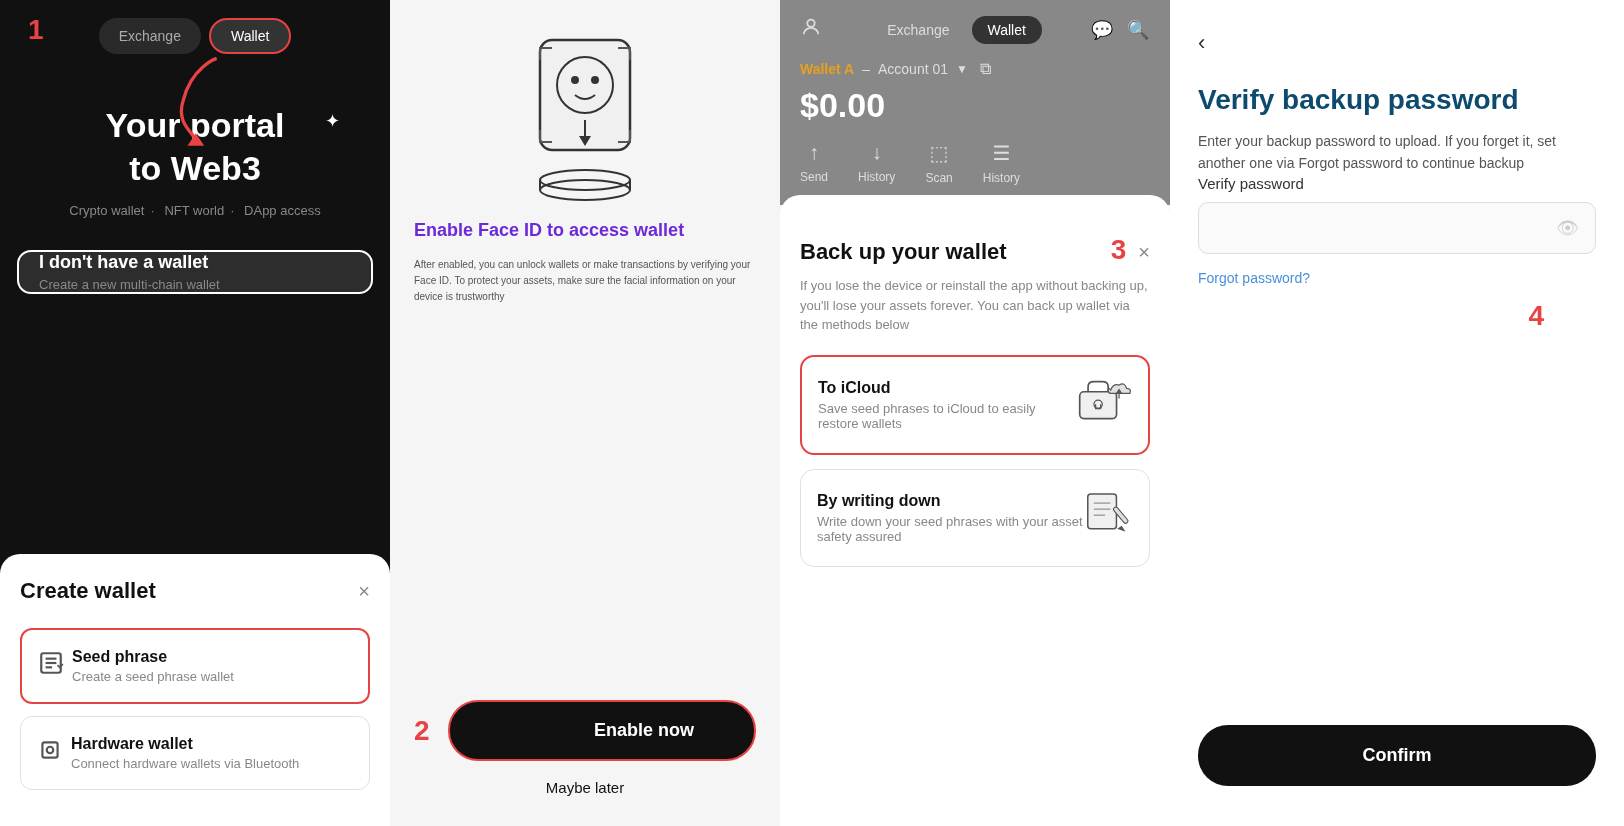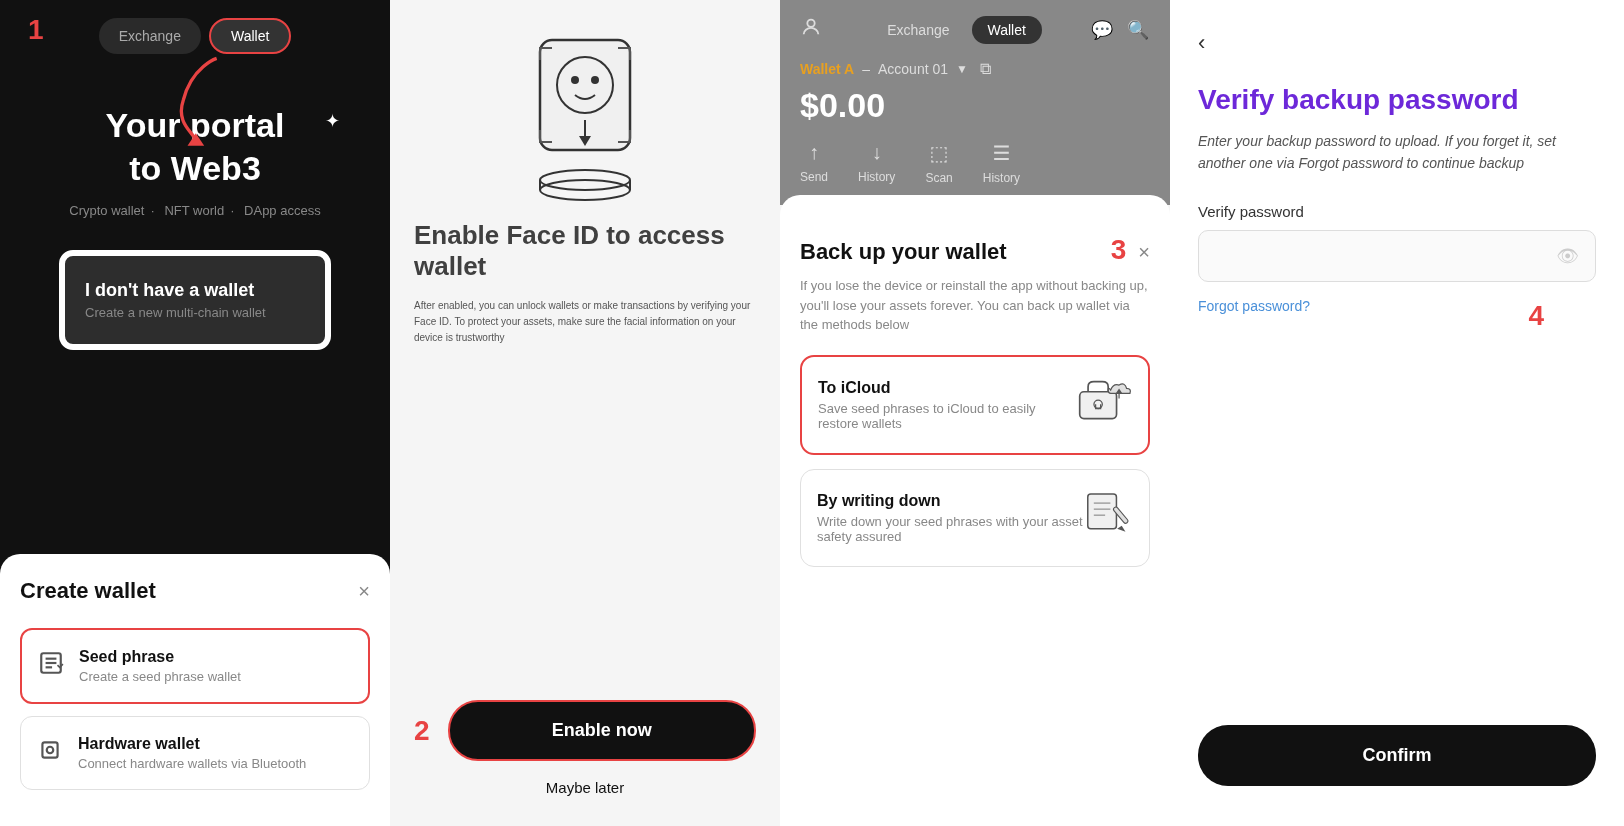--- a/index.html
+++ b/index.html
@@ -85,25 +85,25 @@
 
     .sparkle {
       position: absolute;
       top: 110px;
       right: 50px;
       color: #fff;
       font-size: 18px;
     }
 
     .no-wallet-btn {
-      width: 272px;
+      width: 356px;
       background: #2d2d2d;
-      border: 6px solid #ffffff;
+      border: 2px solid #ffffff;
       border-radius: 14px;
-      padding: 24px 20px;
+      padding: 0 20px;
       text-align: left;
       cursor: pointer;
       margin-bottom: 12px;
     }
 
     .no-wallet-btn-title {
       color: #fff;
       font-size: 18px;
       font-weight: 600;
       margin-bottom: 4px;
@@ -143,21 +143,21 @@
       background: none;
       border: none;
       font-size: 20px;
       color: #888;
       cursor: pointer;
     }
 
     .wallet-option {
       display: flex;
       align-items: center;
-      gap: 15px;
+      gap: 8px;
       padding: 18px 16px;
       border: 1px solid #e0e0e0;
       border-radius: 12px;
       margin-bottom: 12px;
       cursor: pointer;
       background: #fff;
     }
 
     .wallet-option-selected {
       border: 2px solid #e84343;
@@ -186,23 +186,23 @@
       height: 826px;
       background: #f5f5f5;
       display: flex;
       flex-direction: column;
       align-items: center;
       padding: 30px 24px;
       position: relative;
     }
 
     .panel2-title {
-      font-size: 26px;
+      font-size: 18px;
       font-weight: bold;
-      color: #404040;
+      color: #6d28d9;
       margin-bottom: 16px;
       align-self: flex-start;
     }
 
     .panel2-desc {
       font-size: 10px;
       color: #555;
       line-height: 1.6;
       align-self: flex-start;
       margin-bottom: 40px;
@@ -221,20 +221,21 @@
       background: #111;
       color: #fff;
       border: none;
       border-radius: 30px;
       padding: 18px 60px;
       font-size: 18px;
       font-weight: 600;
       cursor: pointer;
       border: 2.5px solid #e84343;
       width: 320px;
+      text-align: right;
     }
 
     .maybe-later {
       margin-top: 16px;
       font-size: 15px;
       color: #111;
       font-weight: 500;
       cursor: pointer;
       background: none;
       border: none;
@@ -397,30 +398,28 @@
       background: none;
       border: none;
       cursor: pointer;
       align-self: flex-start;
       margin-bottom: 28px;
     }
 
     .verify-title {
       font-size: 28px;
       font-weight: bold;
-      color: #6d28d9;
+      color: #0c4a6e;
       margin-bottom: 14px;
     }
 
     .verify-desc {
       font-size: 14px;
       color: #555;
       line-height: 1.6;
-      margin-bottom: 28px;
-      font-style: italic;
     }
 
     .verify-label {
       font-size: 15px;
       color: #333;
       font-weight: 500;
       margin-bottom: 10px;
     }
 
     .verify-input-wrap {

